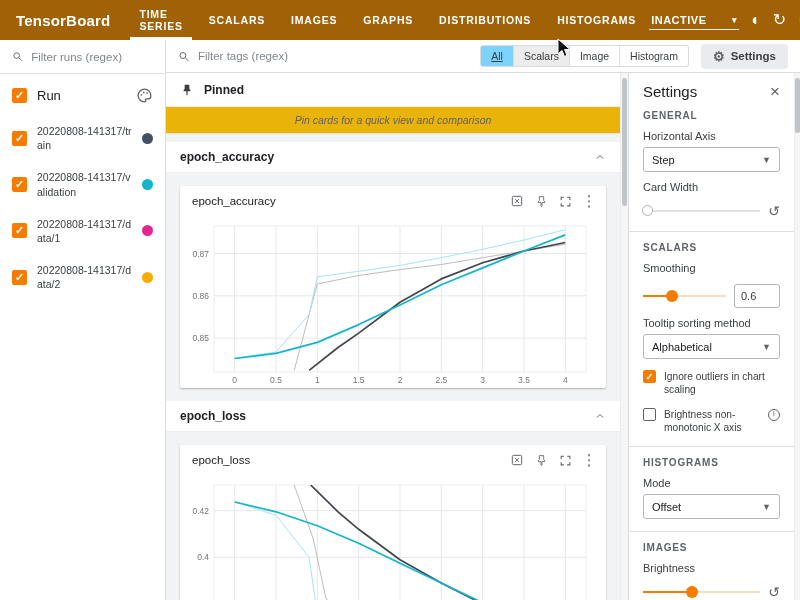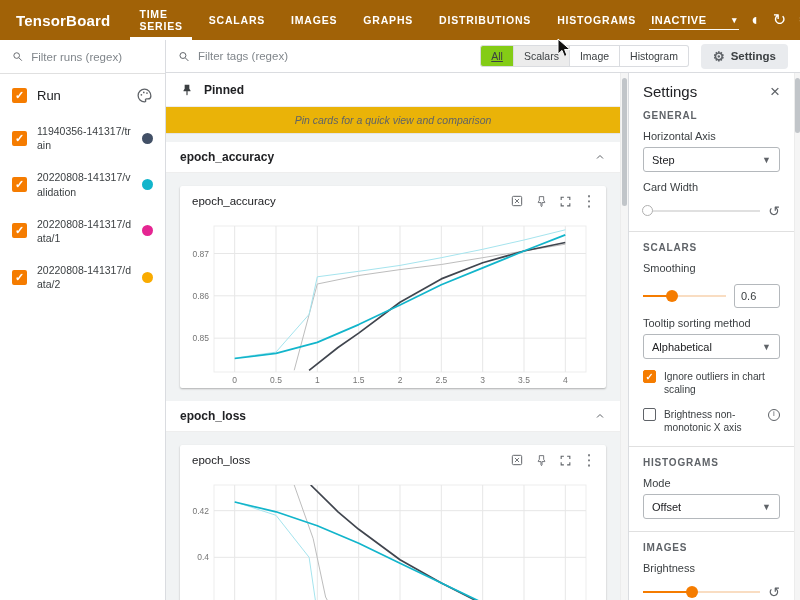--- a/index.html
+++ b/index.html
@@ -38,21 +38,21 @@
   .checkbox.checked::after { content:"✓"; color:#fff; font-size:11px; font-weight:bold; line-height:1; }
 
   
   .right-col { flex:1; display:flex; flex-direction:column; min-width:0; }
   .toolbar { height:33px; flex:0 0 33px; background:#fff; border-bottom:1px solid #dadce0; display:flex; align-items:center; padding:0 12px; }
   .toolbar-search { display:flex; align-items:center; gap:8px; width:230px; }
   .toggle-group { display:flex; margin-left:auto; }
   .toggle-btn { border:1px solid #dadce0; border-left-width:0; background:#fff; font-size:10.5px; color:#3c4043; padding:4px 10px; cursor:pointer; font-family:inherit; }
   .toggle-btn:first-child { border-left-width:1px; border-radius:3px 0 0 3px; }
   .toggle-btn:last-child { border-radius:0 3px 3px 0; }
-  .toggle-btn.selected { background:#84cc16;text-decoration:underline; }
+  .toggle-btn.selected { background:#7dd3fc;text-decoration:underline; }
   .toggle-btn.hovered { background:#ececec; }
   .settings-btn { display:flex; align-items:center; gap:6px; background:#e9ebee; border:0; border-radius:4px; padding:5px 12px; font-size:11.5px; font-weight:bold; color:#3c4043; margin-left:12px; cursor:pointer; font-family:inherit; }
   .settings-btn .gear { font-size:13px; color:#5f6368; }
 
   .lower { flex:1; display:flex; min-height:0; }
 
   
   .main { flex:1; min-width:0; background:#f1f3f4; overflow:hidden; }
   .pinned-header { background:#fff; height:34px; display:flex; align-items:center; gap:10px; padding:0 14px; border-bottom:1px solid #ededed; font-size:12px; font-weight:bold; }
   .pinned-hint { background:#eab308; height:27px; display:flex; align-items:center; justify-content:center; font-size:10.5px; font-style:italic; color:#5f6368; border-bottom:1px solid #e4e4e4; }
@@ -139,21 +139,21 @@
           <svg width="17" height="17" viewBox="0 0 24 24">
               <path d="M12 3a9 9 0 0 0 0 18c1.6 0 2.1-1 1.5-2.1-.6-1.1.1-2.1 1.4-2.1h1.9A4.2 4.2 0 0 0 21 12.6C21 7.4 17 3 12 3z" fill="none" stroke="#5f6368" stroke-width="1.8"></path>
               <circle cx="7.6" cy="11" r="1.2" fill="#5f6368"></circle>
               <circle cx="11" cy="7.6" r="1.2" fill="#5f6368"></circle>
               <circle cx="15.5" cy="8.6" r="1.2" fill="#5f6368"></circle>
             </svg>
         </span>
       </div>
       <div class="run-row">
         <span class="checkbox checked"></span>
-        <span class="run-label">11940356-141317/train</span>
+        <span class="run-label">20220808-141317/train</span>
         <span class="run-dot" style="background: rgb(66, 80, 102);"></span>
       </div>
       <div class="run-row">
         <span class="checkbox checked"></span>
         <span class="run-label">20220808-141317/validation</span>
         <span class="run-dot" style="background: rgb(18, 181, 203);"></span>
       </div>
       <div class="run-row">
         <span class="checkbox checked"></span>
         <span class="run-label">20220808-141317/data/1</span>

